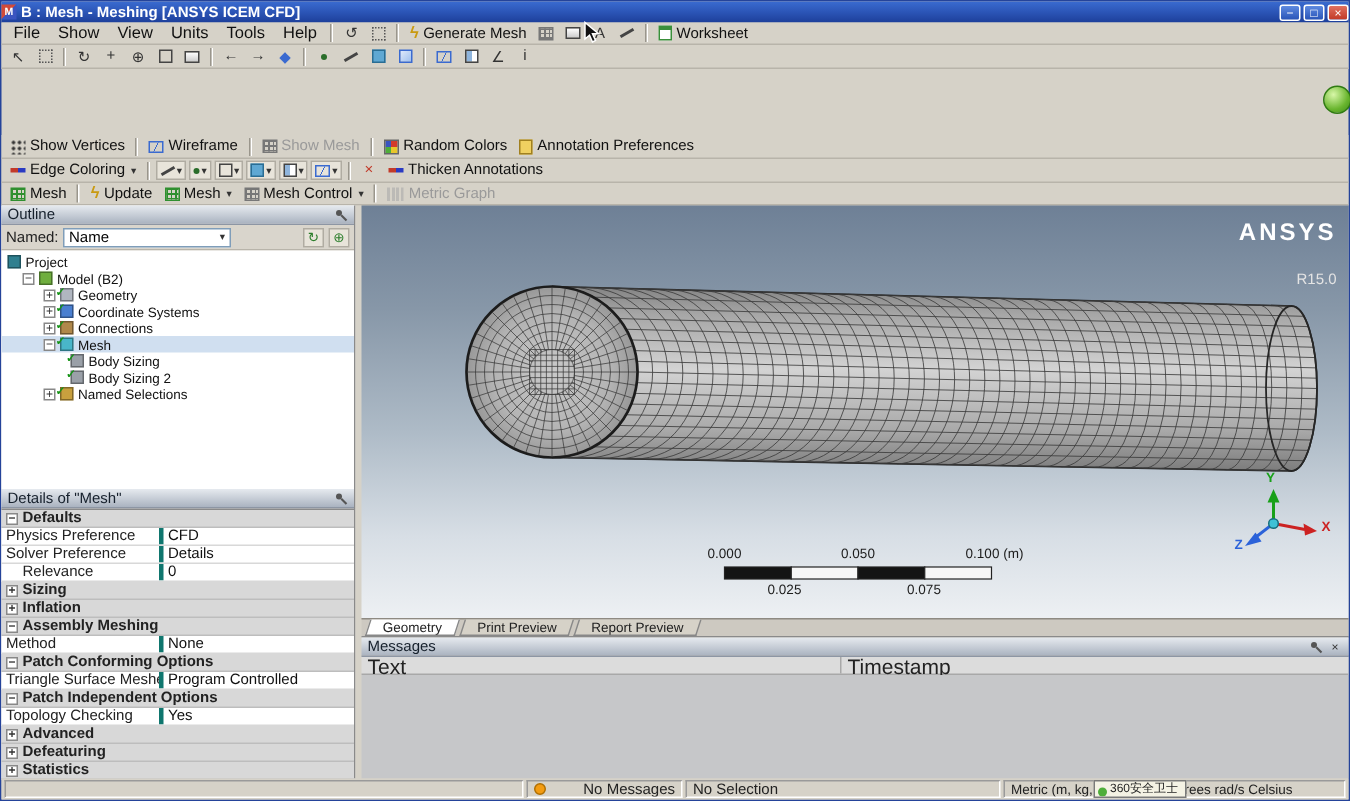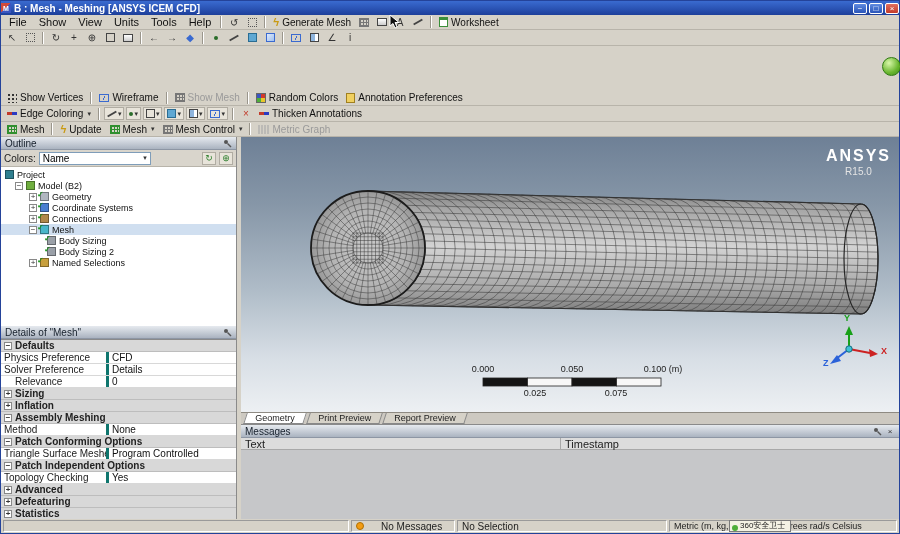--- a/index.html
+++ b/index.html
@@ -73,38 +73,38 @@
   .drow.sec { background:#d8d8d8; font-weight:bold; color:#222; padding-left:3px; gap:3px; border-bottom:1px solid #bdbdbd; }
   .dkey { width:108px; padding:0 3px; border-right:3px solid #0f766e; white-space:nowrap; overflow:hidden; color:#222; }
   .dkey.indent { padding-left:14px; }
   .dval { flex:1; padding:0 3px; white-space:nowrap; overflow:hidden; color:#111; }
 
   .main { flex:1; display:flex; flex-direction:column; min-width:0; }
   .viewport { height:275px; position:relative; background:linear-gradient(180deg,#6e8096 0%,#8797a8 25%,#aebbc7 55%,#d7dee5 80%,#edf0f3 100%); flex:0 0 auto; overflow:hidden; }
   .viewport svg { position:absolute; left:0; top:0; }
   .logo { position:absolute; right:8px; top:10px; text-align:right; }
   .logo .l1 { color:#fff; font-size:16px; font-weight:bold; letter-spacing:2px; }
-  .logo .l2 { color:#e4e4e4; font-size:10px; margin-top:1px;text-align:center; }
+  .logo .l2 { color:#e4e4e4; font-size:10px; margin-top:16px; }
   .vlabel { position:absolute; font-size:9px; color:#1c1c1c; text-align:center; width:40px; }
   .axis { position:absolute; font-size:9px; font-weight:bold; width:auto; }
 
   .tabsrow { height:12px; background:#cdc9c1; border-top:1px solid #8e8a82; display:flex; align-items:stretch; padding-left:4px; flex:0 0 auto; }
   .tab { transform:skewX(-18deg); border:1px solid #888; border-top:none; background:#d6d2c8; margin-right:3px; padding:0 9px; display:flex; align-items:center; }
   .tab.active { background:#fff; }
   .tab > span { transform:skewX(18deg); font-size:9px; color:#222; white-space:nowrap; }
 
   .msgs { flex:1; display:flex; flex-direction:column; min-height:0; border-top:1px solid #8a8a8a; }
   .msgcols { height:12px; display:flex; background:#dcdcdc; border-bottom:1px solid #a8a8a8; flex:0 0 auto; }
-  .mcol { font-size:11px; color:#222; padding:0 4px; border-right:1px solid #a8a8a8; display:flex; align-items:center; }
+  .mcol { font-size:14px; color:#222; padding:0 4px; border-right:1px solid #a8a8a8; display:flex; align-items:center; }
   .mcol.c1 { width:320px; } .mcol.c2 { width:210px; } .mcol.c3 { flex:1; border-right:none; }
   .msgbody { flex:1; background:#c6c7c9; }
 
   
   .statusbar { height:14px; background:#d6d2c8; display:flex; align-items:stretch; gap:2px; padding:1px 2px; flex:0 0 auto; position:relative; }
-  .seg { border:1px solid; border-color:#9a9a9a #ffffff #ffffff #9a9a9a; display:flex; align-items:center; padding:0 4px; font-size:10px; color:#222; gap:17px; overflow:hidden; white-space:nowrap; }
+  .seg { border:1px solid; border-color:#9a9a9a #ffffff #ffffff #9a9a9a; display:flex; align-items:center; padding:0 4px; font-size:10px; color:#222; gap:3px; overflow:hidden; white-space:nowrap;justify-content:space-between; }
   .seg.fill { flex:1; }
   .balloon { width:8px; height:8px; border-radius:50%; background:#f39c12; border:1px solid #b06f00; flex:0 0 auto; }
   .units { font-size:9px; }
   .popup360 { position:absolute; left:728px; top:1px; width:62px; height:12px; background:#f4f2e4; border:1px solid #7a7a7a; display:flex; align-items:flex-end; gap:2px; padding:0 2px; font-size:8px; color:#222; z-index:30; overflow:hidden; }
   .popup360 .gdot { width:6px; height:6px; border-radius:50%; background:#4fae3a; flex:0 0 auto; }
 
   .ball360 { position:absolute; left:881px; top:56px; width:19px; height:19px; border-radius:50%; background:radial-gradient(circle at 35% 30%,#d8f7a8,#69b52e 60%,#3f8c1a); border:1px solid #2f7a12; z-index:40; }
   .cursor { position:absolute; left:388px; top:13px; z-index:50; }
 </style>
 </head>
@@ -298,21 +298,21 @@
         <span>Outline</span>
         <span class="sp"></span>
         <span class="hdricon">
           <svg width="9" height="9">
               <circle cx="3" cy="3" r="2" fill="#555"></circle>
               <line x1="4.5" y1="4.5" x2="8" y2="8" stroke="#555" stroke-width="1.4"></line>
             </svg>
         </span>
       </div>
       <div class="filterrow">
-        <span class="flabel">Colors:</span>
+        <span class="flabel">Named:</span>
         <div class="fcombo">
           <span>Name</span>
           <span class="sp"></span>
           <span class="dd">▾</span>
         </div>
         <span style="flex:1"></span>
         <div class="fbtn">↻</div>
         <div class="fbtn">⊕</div>
       </div>
 
@@ -615,21 +615,21 @@
             <polygon points="596,218 600,224 589,227" fill="#2b62d9"></polygon>
             <circle cx="608" cy="212" r="3.2" fill="#3ec1d6" stroke="#176e7d" stroke-width="1"></circle>
           </svg>
         <div class="logo">
           <div class="l1">ANSYS</div>
           <div class="l2">R15.0</div>
         </div>
         <div class="vlabel" style="left:222px;top:227px">0.000</div>
         <div class="vlabel" style="left:311px;top:227px">0.050</div>
         <div class="vlabel" style="left:392px;top:227px;width:60px">0.100 (m)</div>
-        <div class="vlabel" style="left:274px;top:251px">0.025</div>
+        <div class="vlabel" style="left:262px;top:251px">0.025</div>
         <div class="vlabel" style="left:355px;top:251px">0.075</div>
         <div class="axis" style="left:603px;top:176px;color:#18a018">Y</div>
         <div class="axis" style="left:640px;top:209px;color:#cc2222">X</div>
         <div class="axis" style="left:582px;top:221px;color:#2b62d9">Z</div>
       </div>
 
       <div class="tabsrow">
         <div class="tab active">
             <span>Geometry</span>
           </div>

